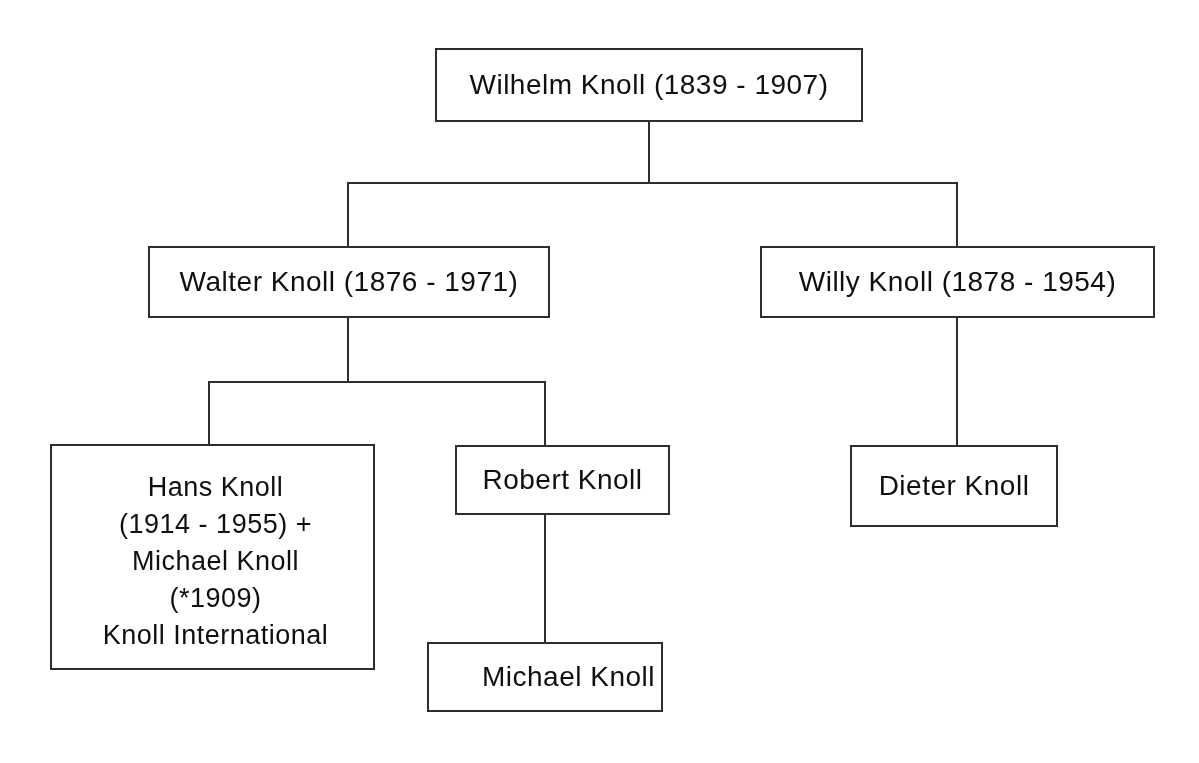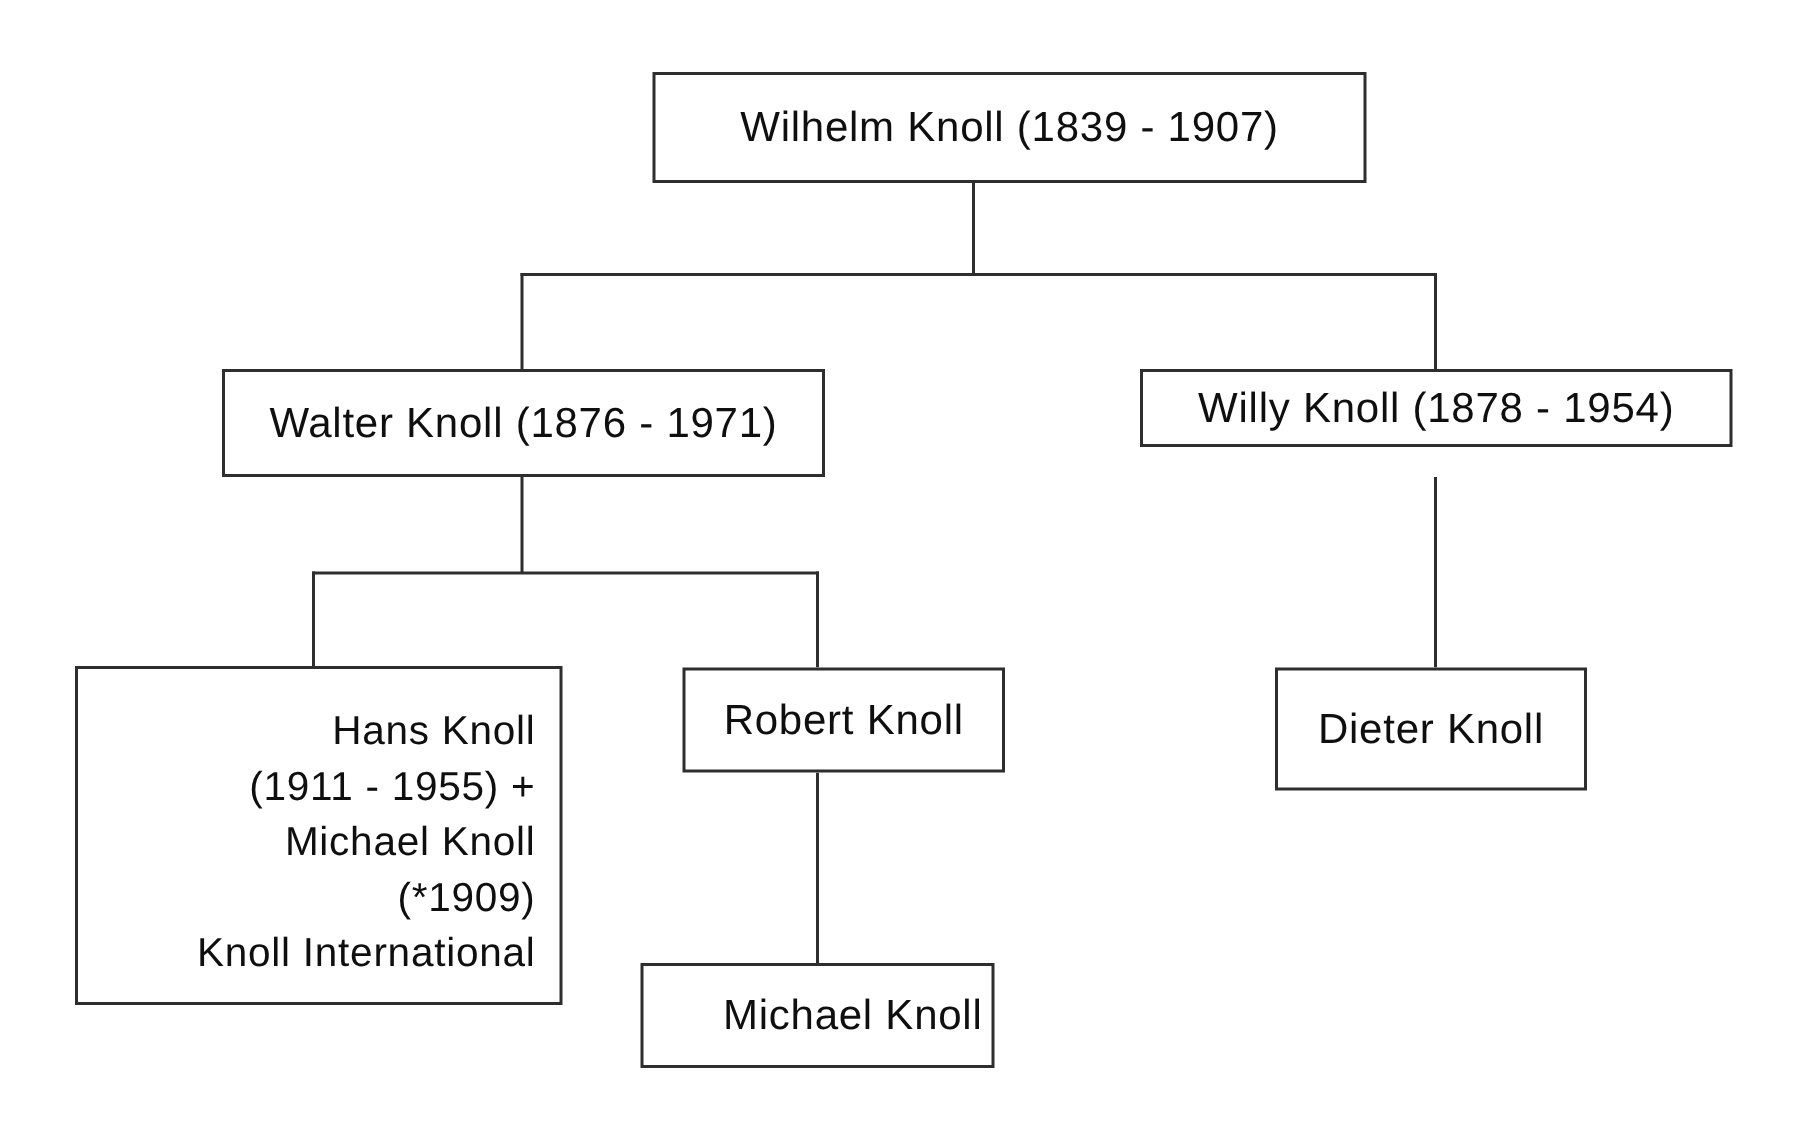--- a/index.html
+++ b/index.html
@@ -24,38 +24,38 @@
     display:flex;
     align-items:center;
     justify-content:center;
     font-size:28px;
     letter-spacing:0.5px;
     white-space:nowrap;
     box-sizing:border-box;
   }
   .node.multiline{
     flex-direction:column;
-    align-items:flex-end;
+    align-items:center;
     justify-content:center;
     padding:23px 16px 14px 22px;
     font-size:27px;
     line-height:37px;
     white-space:normal;
   }
   .edge{
     position:absolute;
     background:var(--line);
   }
   .edge.v{width:2px;}
   .edge.h{height:2px;}
 
   
-  #n-wilhelm {left:435px; top:48px;  width:476px; height:74px;}
+  #n-wilhelm {left:435px; top:48px;  width:428px; height:74px;}
   #n-walter  {left:148px; top:246px; width:402px; height:72px;align-items:center;}
-  #n-willy   {left:760px; top:246px; width:395px; height:52px;}
+  #n-willy   {left:760px; top:246px; width:395px; height:72px;}
   #n-hans    {left:50px;  top:444px; width:325px; height:226px;}
   #n-robert  {left:438px; top:445px; width:215px; height:70px;margin-left:17px;}
   #n-dieter  {left:850px; top:445px; width:208px; height:82px;}
   #n-michael {left:427px; top:642px; width:236px; height:70px;padding-left:47px;}
 
   
   #e-wilhelm-stem   {left:648px; top:122px; height:61px;}
   #e-gen2-bar       {left:347px; top:182px; width:611px;}
   #e-walter-drop    {left:347px; top:182px; height:64px;}
   #e-willy-drop     {left:956px; top:182px; height:64px;}
@@ -89,21 +89,21 @@
   <div class="node" id="n-walter">
     <span>Walter Knoll (1876 - 1971)</span>
   </div>
 
   <div class="node" id="n-willy">
     <span>Willy Knoll (1878 - 1954)</span>
   </div>
 
   <div class="node multiline" id="n-hans">
     <div>Hans Knoll</div>
-    <div>(1911 - 1955) +</div>
+    <div>(1914 - 1955) +</div>
     <div>Michael Knoll</div>
     <div>(*1909)</div>
     <div>Knoll International</div>
   </div>
 
   <div class="node" id="n-robert">
     <span>Robert Knoll</span>
   </div>
 
   <div class="node" id="n-dieter">

